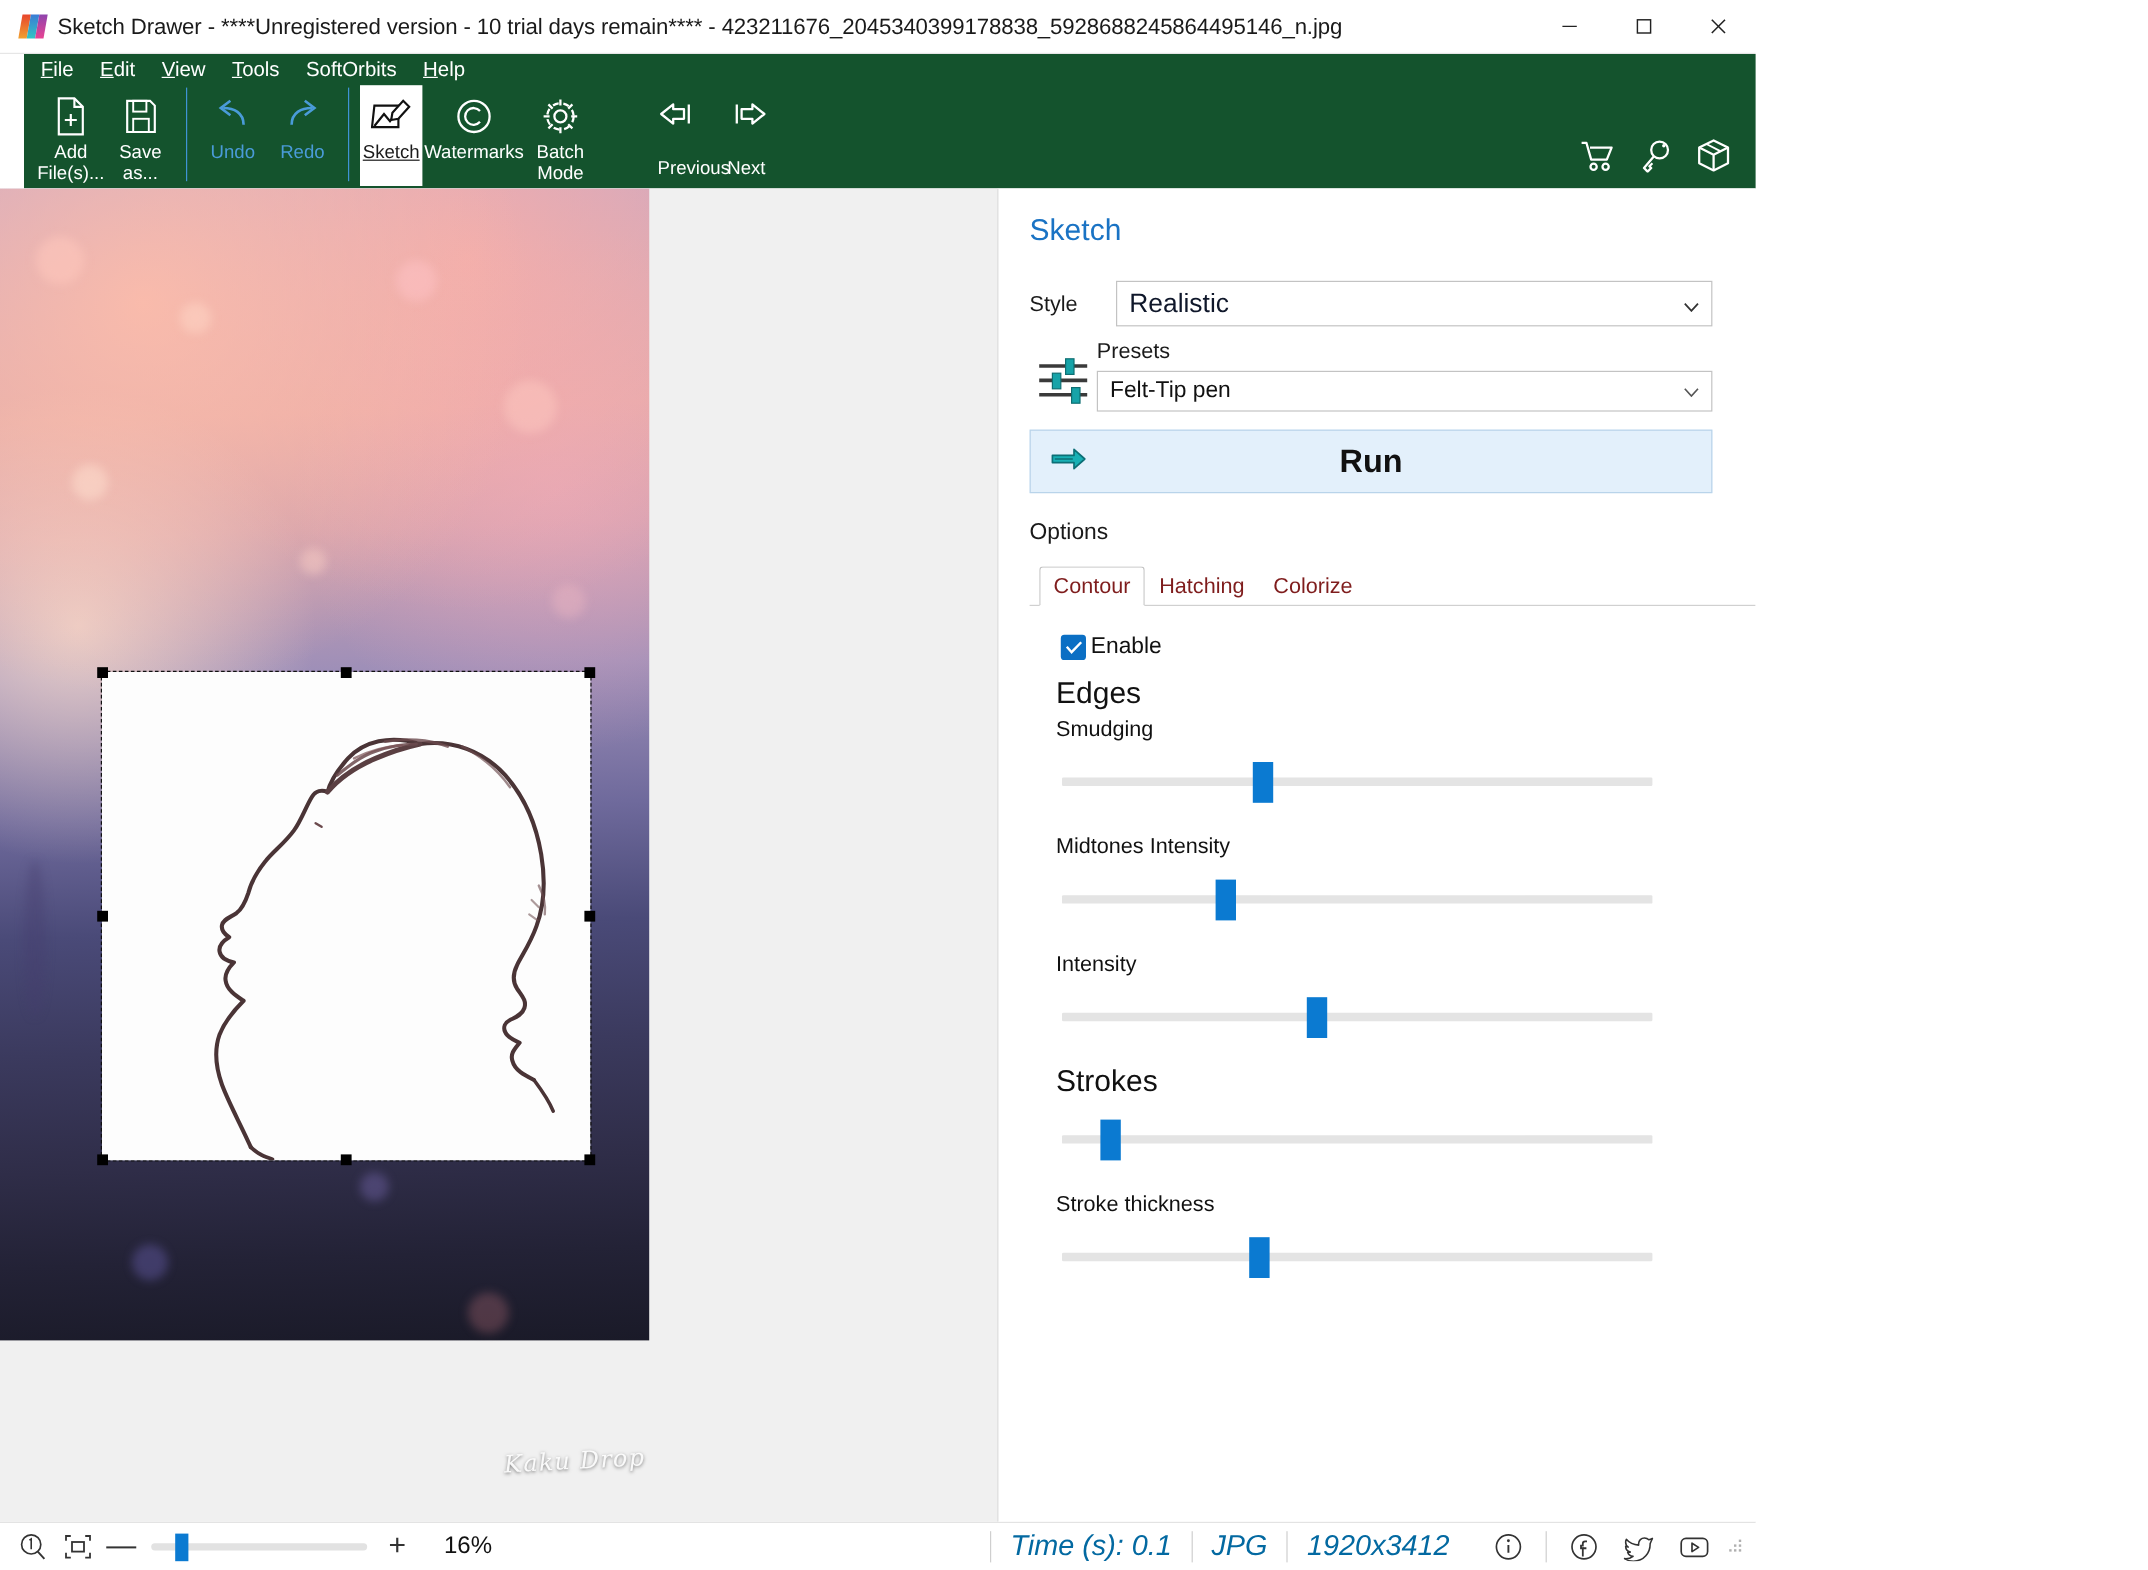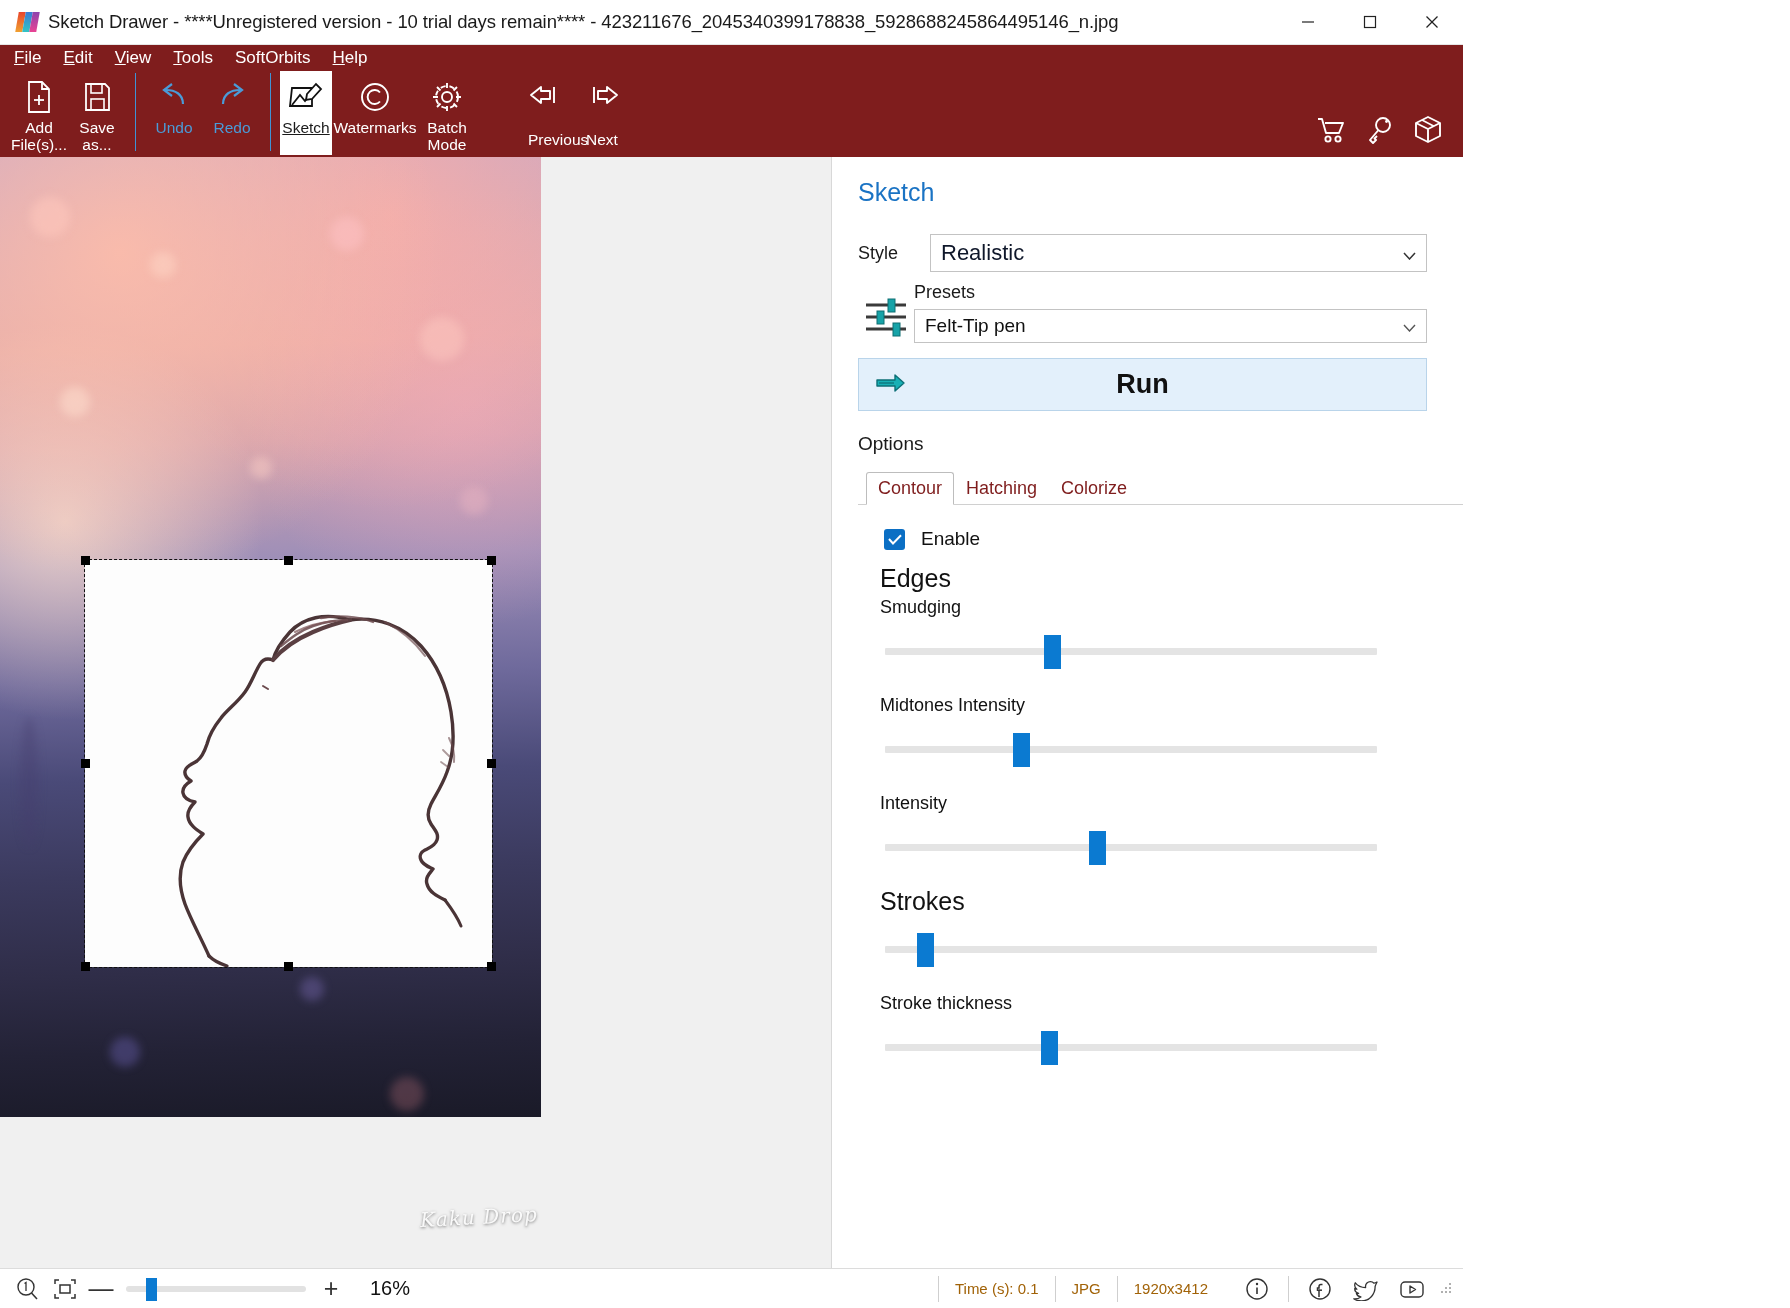--- a/index.html
+++ b/index.html
@@ -25,21 +25,21 @@
   .tb-icon .s3 { left: 15px; background: linear-gradient(180deg,#8e44ad,#e84393); }
   .tb-title { font-size: 18.5px; color: #1a1a1a; white-space: nowrap; letter-spacing: -0.1px; }
   .tb-spacer { flex: 1 1 auto; }
   .win-btns { display: flex; height: 45px; }
   .win-btn {
     width: 62px; height: 45px; display: flex; align-items: center; justify-content: center;
     color: #222; font-size: 15px;
   }
 
   
-  .ribbon { background: #7f1d1d; flex: 0 0 112px; position: relative; }
+  .ribbon { background: #14532d; flex: 0 0 112px; position: relative; margin-left: 20px; }
   .menubar { display: flex; align-items: center; height: 26px; padding-left: 14px; gap: 22px; }
   .menu-item { color: #ffffff; font-size: 17px; cursor: default; white-space: nowrap; }
   .menu-item u { text-decoration: underline; }
 
   .ribbon-row { display: flex; align-items: flex-start; height: 86px; padding-left: 10px; position: relative; }
   .rb-btn {
     width: 58px; min-width: 58px; height: 84px; display: flex; flex-direction: column;
     align-items: center; color: #ffffff; padding-top: 6px; cursor: default; position: relative;
   }
   .rb-btn .glyph { height: 40px; display: flex; align-items: center; justify-content: center; }
@@ -130,21 +130,21 @@
   }
   .tab {
     font-size: 18px; color: #7f1d1d; padding: 5px 11px 5px 11px; cursor: default;
     position: relative; z-index: 2; background: transparent; border: 1px solid transparent;
   }
   .tab.active {
     background: #ffffff; border: 1px solid #bdbdbd; border-bottom: 1px solid #ffffff;
     border-radius: 3px 3px 0 0;
   }
 
-  .chk-row { display: flex; align-items: center; margin-top: 23px; padding-left: 26px; gap: 16px; }
+  .chk-row { display: flex; align-items: center; margin-top: 23px; padding-left: 26px; gap: 4px; }
   .chk {
     width: 21px; height: 21px; background: #0b6fc4; border-radius: 3px;
     display: flex; align-items: center; justify-content: center; flex: 0 0 21px;
   }
   .chk-lbl { font-size: 19px; color: #111; }
 
   .sec-head { font-size: 25px; color: #111; margin: 14px 0 0 0; padding-left: 22px; font-weight: 400; }
   .sl-lbl { font-size: 18px; color: #111; padding-left: 22px; margin-top: 4px; }
   .sl-track-wrap { padding-left: 27px; padding-right: 50px; margin-top: 17px; position: relative; height: 34px; }
   .sl-track { position: absolute; left: 27px; right: 50px; top: 13px; height: 7px; background: #e4e4e4; border-radius: 1px; }
@@ -156,21 +156,21 @@
     flex: 0 0 40px; height: 40px; background: #ffffff; border-top: 1px solid #dcdcdc;
     display: flex; align-items: center; padding: 0 8px;
   }
   .sb-ico { width: 30px; height: 30px; display: flex; align-items: center; justify-content: center; margin: 0 4px; }
   .zoom-minus, .zoom-plus { width: 34px; height: 30px; display: flex; align-items: center; justify-content: center; font-size: 25px; color: #333; }
   .zoom-slider { position: relative; width: 180px; height: 30px; margin: 0 8px; }
   .zs-track { position: absolute; left: 0; right: 0; top: 12px; height: 6px; background: #e2e2e2; border-radius: 3px; }
   .zs-thumb { position: absolute; left: 20px; top: 4px; width: 11px; height: 23px; background: #0b7ad1; }
   .zoom-pct { font-size: 20px; color: #111; margin-left: 22px; width: 70px; }
   .sb-spacer { flex: 1 1 auto; }
-  .sb-cell { font-size: 15px; color: #a16207; padding: 0 16px; border-left: 1px solid #cfcfcf; height: 26px; display: flex; align-items: center; white-space: nowrap; }
+  .sb-cell { font-size: 24px; color: #0369a1; padding: 0 16px; border-left: 1px solid #cfcfcf; height: 26px; display: flex; align-items: center; white-space: nowrap; font-style: italic; }
   .sb-social { display: flex; align-items: center; gap: 4px; margin-left: 6px; padding-left: 6px; }
   .sb-social .sb-ico { margin: 0 6px; }
   .sb-divider { width: 1px; height: 26px; background: #cfcfcf; margin: 0 6px; }
   .resize-grip { width: 16px; height: 16px; margin-left: 6px; position: relative; }
 </style>
 </head>
 <body>
 
 <div id="app">
 

